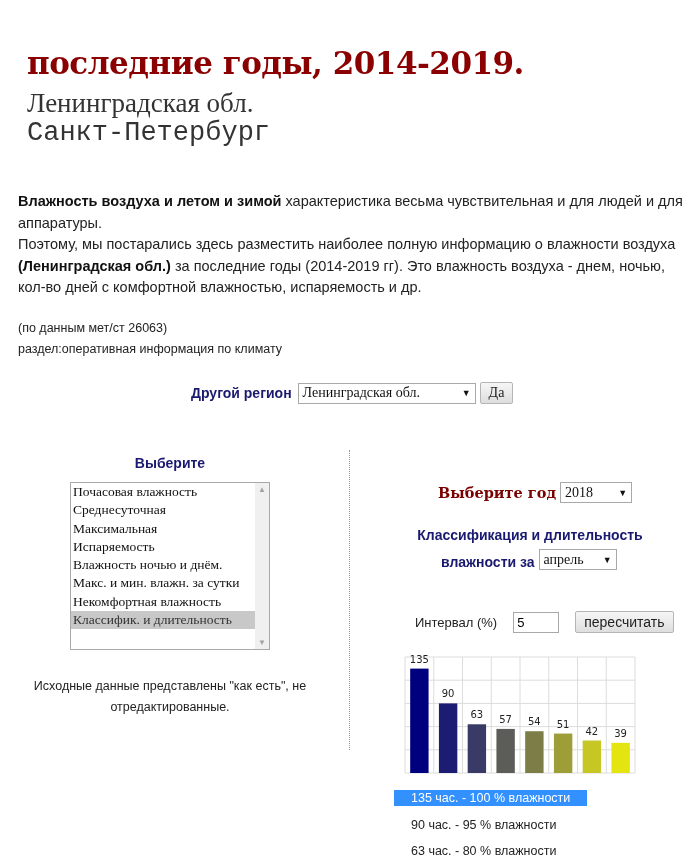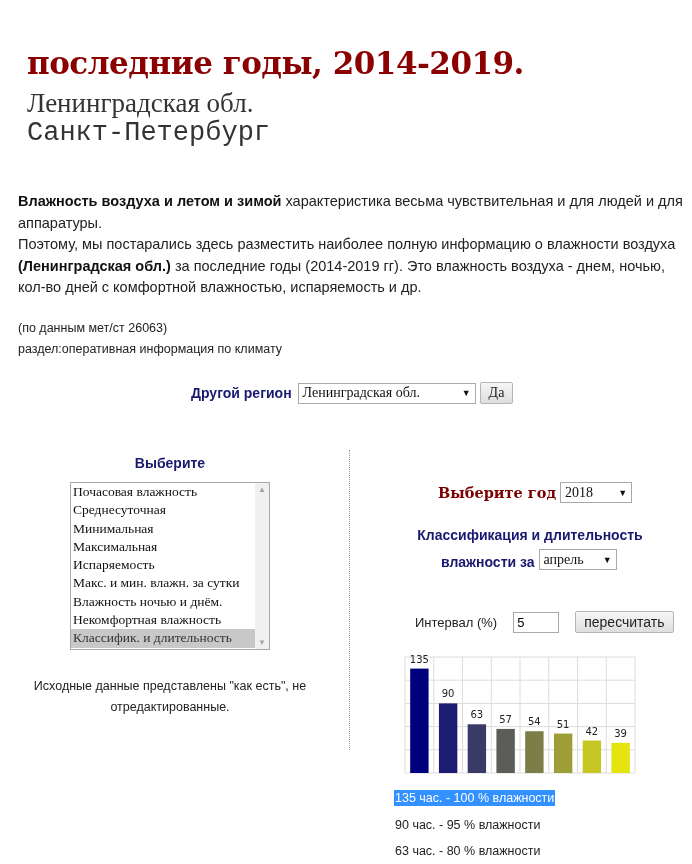--- a/index.html
+++ b/index.html
@@ -33,21 +33,21 @@
     .note { position: absolute; left: 0; top: 676px; width: 340px; text-align: center; font-size: 12.5px; line-height: 21px; color: #222; }
     .year-row { position: absolute; left: 438px; top: 482px; display: flex; align-items: center; gap: 4px; }
     .year-label { font-family: "DejaVu Serif", serif; font-weight: bold; color: #7b0000; font-size: 14.5px; }
     .class-title { position: absolute; left: 380px; top: 522px; width: 300px; text-align: center; color: #191970; font-weight: bold; font-size: 14px; line-height: 26px; }
     .month-row { position: absolute; left: 441px; top: 549px; display: flex; align-items: flex-end; gap: 4px; }
     .interval-row { position: absolute; left: 415px; top: 611px; display: flex; align-items: center; gap: 16px; font-size: 13px; color: #222; }
     .interval-input { width: 46px; height: 21px; border: 1px solid #a9a9a9; padding: 0 3px; font-size: 13px; line-height: 19px; }
     .chart { position: absolute; left: 395px; top: 640px; width: 250px; height: 140px; }
     .legend { position: absolute; left: 394px; top: 788px; font-size: 12.5px; color: #222; }
     .legend .item { height: 26.5px; line-height: 20px; }
-    .legend .item span { padding: 1px 1px; }
+    .legend .item span { padding: 1px 17px; }
     .legend .item.hl span { background: #3390ff; color: #fff; }
   </style>
 </head>
 <body>
 
 <h1 class="title">
   <br>
   <span>последние годы, 2014-2019.</span>
 </h1>
 <div class="subtitle sub1">Ленинградская обл.</div>
@@ -73,25 +73,24 @@
 <div class="divider"></div>
 
 <div class="left-col">
   <div class="choose-label">Выберите</div>
 </div>
 
 <div class="listbox">
   <div id="listbox-options">
       <div class="opt">Почасовая влажность</div>
       <div class="opt">Среднесуточная</div>
-      <div class="opt">Минимальная</div>
       <div class="opt">Максимальная</div>
       <div class="opt">Испаряемость</div>
+      <div class="opt">Влажность ночью и днём.</div>
       <div class="opt">Макс. и мин. влажн. за сутки</div>
-      <div class="opt">Влажность ночью и днём.</div>
       <div class="opt">Некомфортная влажность</div>
       <div class="opt sel">Классифик. и длительность</div>
     </div>
   <div class="scrollbar">
     <span class="up">▲</span>
     <span class="down">▼</span>
   </div>
 </div>
 
 <div class="note">Исходные данные представлены "как есть", не отредактированные.</div>

